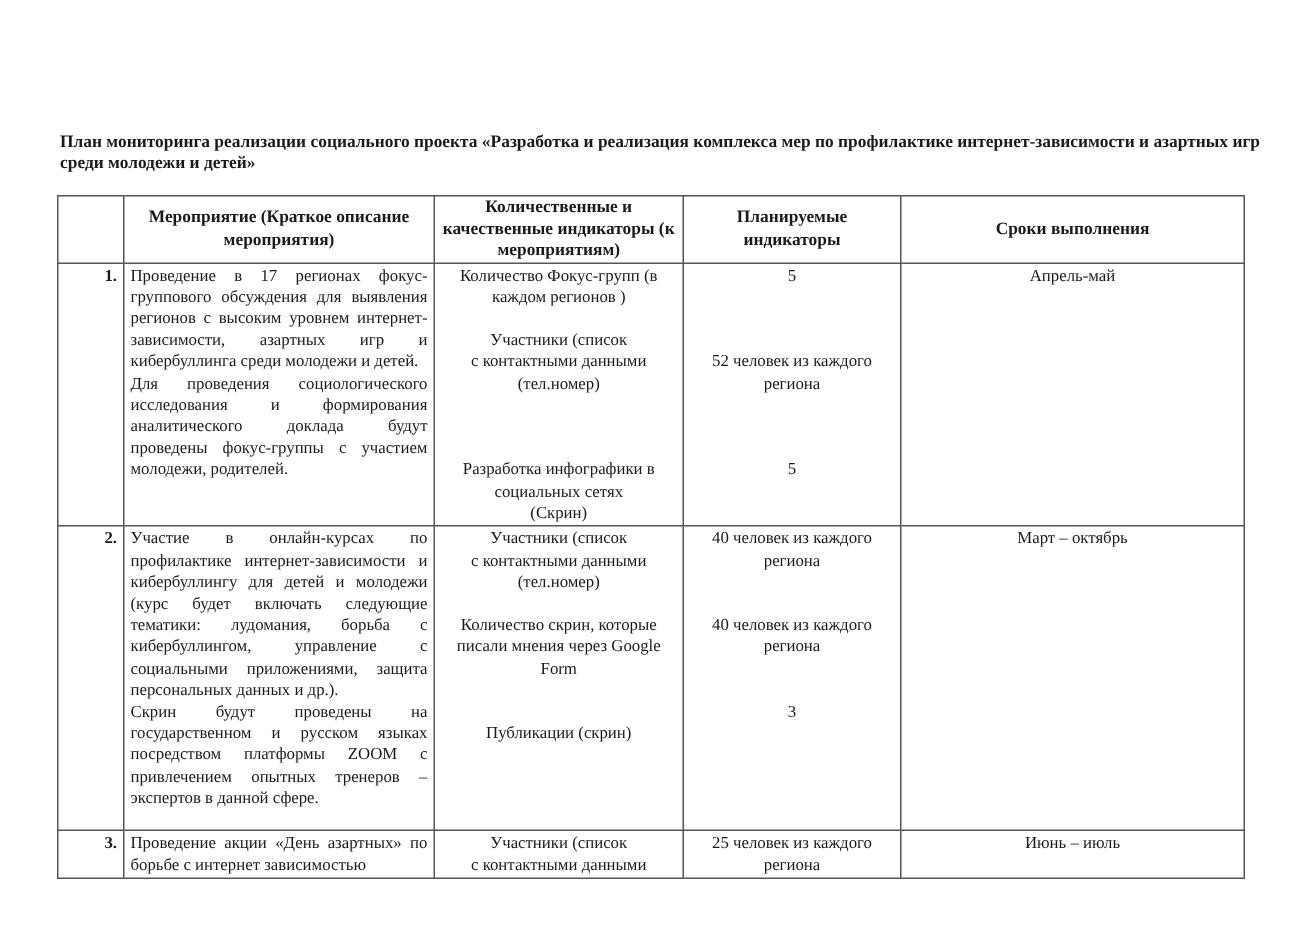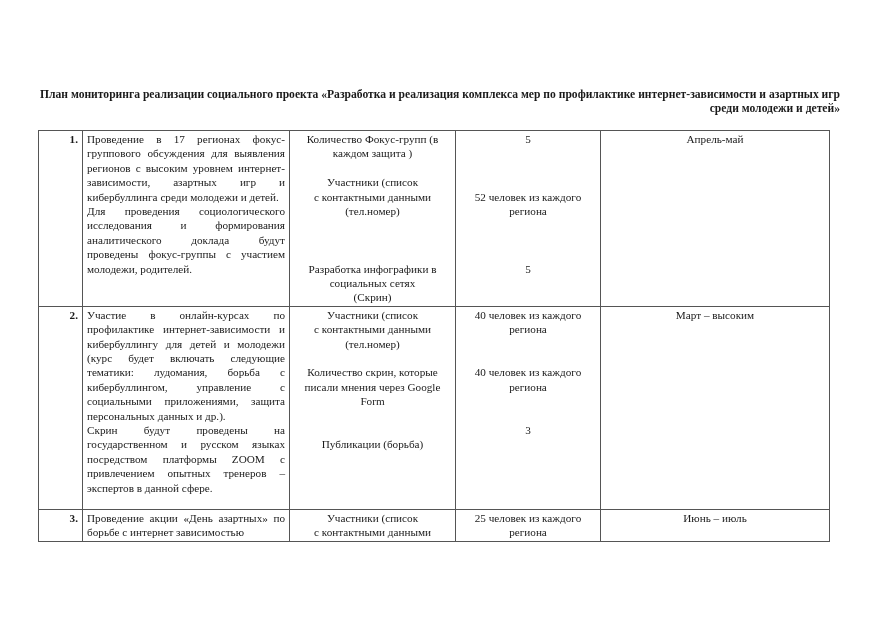--- a/index.html
+++ b/index.html
@@ -3,21 +3,21 @@
 <meta charset="utf-8">
 <style>
   html, body { margin: 0; padding: 0; background: #ffffff; }
   body {
     width: 877px; height: 620px; overflow: hidden; position: relative;
     font-family: "Liberation Serif", "DejaVu Serif", serif;
     color: #1a1a1a;
   }
   .title {
     position: absolute; left: 40px; top: 88px; width: 800px;
-    text-align: right; font-weight: bold; font-size: 11.6px; line-height: 14px;
+    text-align: left; font-weight: bold; font-size: 11.6px; line-height: 14px;
   }
   table.plan {
     position: absolute; left: 38px; top: 130px;
     border-collapse: collapse; table-layout: fixed;
     width: 791px;
     font-size: 11.2px; line-height: 14.4px;
   }
   table.plan td, table.plan th {
     border: 1.3px solid #555;
     vertical-align: top;
@@ -48,29 +48,36 @@
 
 <table class="plan">
   <colgroup>
     <col class="c1">
       <col class="c2">
       <col class="c3">
       <col class="c4">
       <col class="c5">
   </colgroup>
   <tbody>
+      <tr>
+    <th></th>
+    <th>Мероприятие (Краткое описание мероприятия)</th>
+    <th>Количественные и качественные индикаторы (к мероприятиям)</th>
+    <th>Планируемые индикаторы</th>
+    <th>Сроки выполнения</th>
+  </tr>
 
   <tr class="r1">
     <td class="num">1.</td>
     <td class="desc">
       <span class="block">Проведение в 17 регионах фокус-группового обсуждения для выявления регионов с высоким уровнем интернет-зависимости, азартных игр и кибербуллинга среди молодежи и детей.</span>
       <span class="block">Для проведения социологического исследования и формирования аналитического доклада будут проведены фокус-группы с участием молодежи, родителей.</span>
     </td>
     <td class="center">
-      <span class="block">Количество Фокус-групп (в каждом защита )</span>
+      <span class="block">Количество Фокус-групп (в каждом регионов )</span>
       <span class="gap"></span>
       <span class="block">Участники (список
 с контактными данными
 (тел.номер)</span>
       <span class="gap3"></span>
       <span class="block">Разработка инфографики в социальных сетях
 (Скрин)</span>
     </td>
     <td class="center">
       <span class="block">5</span>
@@ -88,30 +95,30 @@
       <span class="block">Участие в онлайн-курсах по профилактике интернет-зависимости и кибербуллингу для детей и молодежи (курс будет включать следующие тематики: лудомания, борьба с кибербуллингом, управление с социальными приложениями, защита персональных данных и др.).</span>
       <span class="block">Скрин будут проведены на государственном и русском языках посредством платформы ZOOM с привлечением опытных тренеров – экспертов в данной сфере.</span>
     </td>
     <td class="center">
       <span class="block">Участники (список
 с контактными данными
 (тел.номер)</span>
       <span class="gap"></span>
       <span class="block">Количество скрин, которые писали мнения через Google Form</span>
       <span class="gap2"></span>
-      <span class="block">Публикации (борьба)</span>
+      <span class="block">Публикации (скрин)</span>
     </td>
     <td class="center">
       <span class="block">40 человек из каждого региона</span>
       <span class="gap2"></span>
       <span class="block">40 человек из каждого региона</span>
       <span class="gap2"></span>
       <span class="block">3</span>
     </td>
-    <td class="center">Март – высоким</td>
+    <td class="center">Март – октябрь</td>
   </tr>
 
   <tr class="r3">
     <td class="num">3.</td>
     <td class="desc">
       <span class="block">Проведение акции «День азартных» по борьбе с интернет зависимостью</span>
     </td>
     <td class="center">
       <span class="block">Участники (список
 с контактными данными</span>

